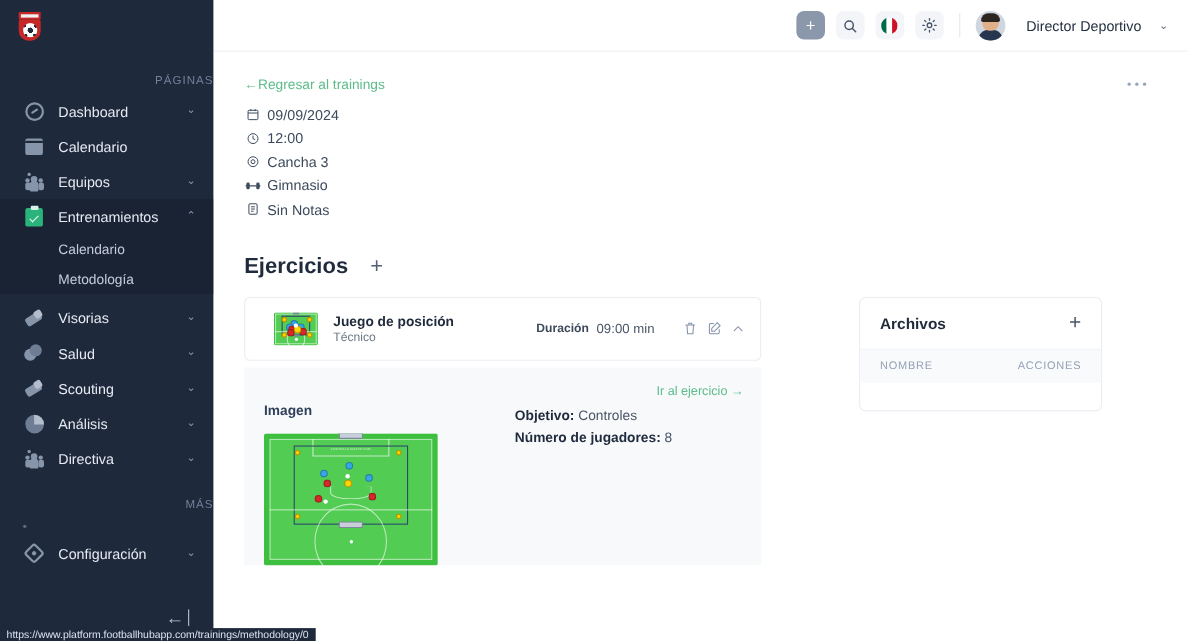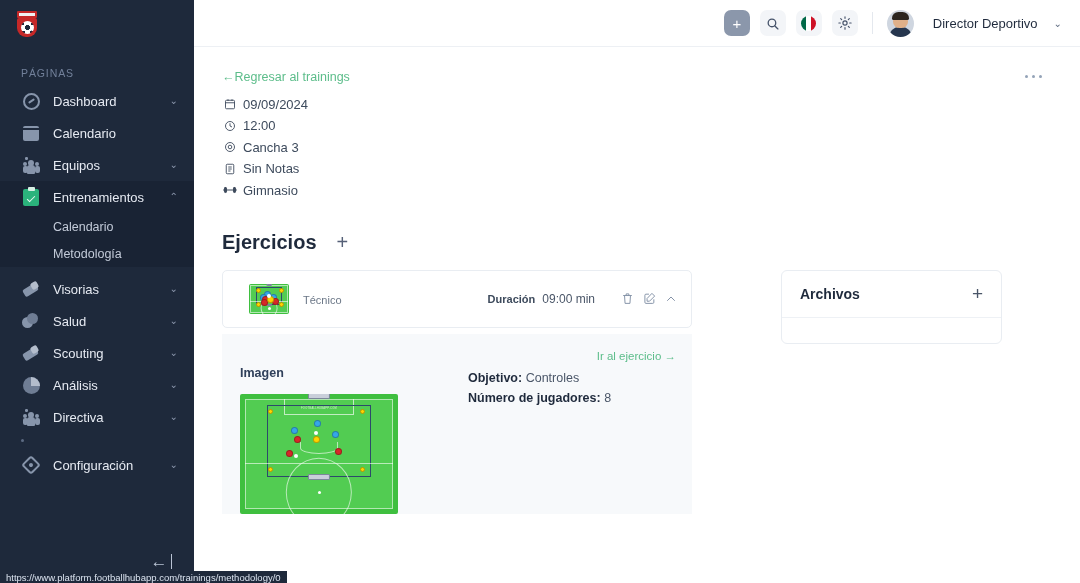--- a/index.html
+++ b/index.html
@@ -38,21 +38,21 @@
     background-image:
       radial-gradient(circle at 50% 50%, #1e293b 0 2.4px, transparent 2.6px),
       radial-gradient(circle at 12% 20%, #1e293b 0 1.3px, transparent 1.5px),
       radial-gradient(circle at 88% 22%, #1e293b 0 1.3px, transparent 1.5px),
       radial-gradient(circle at 20% 85%, #1e293b 0 1.3px, transparent 1.5px),
       radial-gradient(circle at 82% 84%, #1e293b 0 1.3px, transparent 1.5px);
   }
   .sidebar-scroll { flex: 1; overflow: hidden; padding-top: 20px; }
   .section-label {
     font-size: 10.5px; letter-spacing: 0.9px; color: #72809a;
-    padding: 0 0 6px 21px; text-transform: uppercase;
+    padding: 0 0 6px 21px; text-transform: uppercase; text-align: right;
   }
   .nav-item {
     display: flex; align-items: center; height: 32px;
     padding: 0 16px 0 21px; cursor: pointer; position: relative;
   }
   .nav-item .ico { width: 20px; height: 20px; margin-right: 12px; flex: 0 0 20px;
                    display: flex; align-items: center; justify-content: center; }
   .nav-item .lbl { font-size: 13px; color: #e6eaf2; flex: 1; white-space: nowrap; }
   .nav-item .chev { color: #8b97ad; font-size: 10px; line-height: 1; }
   .group-active-wrap { background: #192334; }
@@ -323,20 +323,21 @@
               <i class="b h2"></i>
               <i class="b t2"></i>
               <i class="b h3"></i>
               <i class="b t3"></i>
             </span>
         </span>
         <span class="lbl">Directiva</span>
         <span class="chev">⌄</span>
       </div>
 
+      <div class="section-label" style="margin-top:20px;">MÁS</div>
       <div class="more-dot"></div>
 
       <div class="nav-item">
         <span class="ico">
             <span class="g-diamond"></span>
           </span>
         <span class="lbl">Configuración</span>
         <span class="chev">⌄</span>
       </div>
     </div>
@@ -429,40 +430,40 @@
             <span class="mi">
               <svg width="12" height="12" viewBox="0 0 24 24" fill="none" stroke="#3d4a5c" stroke-width="1.8">
                   <circle cx="12" cy="12" r="9"></circle>
                   <circle cx="12" cy="12" r="3.6"></circle>
                 </svg>
             </span>
             <span class="mtxt">Cancha 3</span>
           </div>
           <div class="meta-row">
             <span class="mi">
-              <svg width="12" height="12" viewBox="0 0 24 24" fill="none" stroke="#3d4a5c" stroke-width="1.8">
-                  <rect x="4.5" y="2.5" width="15" height="19" rx="2"></rect>
-                  <line x1="8.5" y1="8" x2="15.5" y2="8"></line>
-                  <line x1="8.5" y1="12" x2="15.5" y2="12"></line>
-                  <line x1="8.5" y1="16" x2="13" y2="16"></line>
-                </svg>
-            </span>
-            <span class="mtxt">Sin Notas</span>
-          </div>
-          <div class="meta-row">
-            <span class="mi">
               <svg width="14" height="12" viewBox="0 0 28 20" fill="none" stroke="#3d4a5c" stroke-width="2" stroke-linecap="round">
                   <line x1="8" y1="10" x2="20" y2="10"></line>
                   <rect x="3" y="5" width="4" height="10" rx="1.4" fill="#3d4a5c"></rect>
                   <rect x="21" y="5" width="4" height="10" rx="1.4" fill="#3d4a5c"></rect>
                   <line x1="1" y1="10" x2="3" y2="10"></line>
                   <line x1="25" y1="10" x2="27" y2="10"></line>
                 </svg>
             </span>
             <span class="mtxt">Gimnasio</span>
+          </div>
+          <div class="meta-row">
+            <span class="mi">
+              <svg width="12" height="12" viewBox="0 0 24 24" fill="none" stroke="#3d4a5c" stroke-width="1.8">
+                  <rect x="4.5" y="2.5" width="15" height="19" rx="2"></rect>
+                  <line x1="8.5" y1="8" x2="15.5" y2="8"></line>
+                  <line x1="8.5" y1="12" x2="15.5" y2="12"></line>
+                  <line x1="8.5" y1="16" x2="13" y2="16"></line>
+                </svg>
+            </span>
+            <span class="mtxt">Sin Notas</span>
           </div>
         </div>
 
         <div class="sec-head">
           <span class="sec-title">Ejercicios</span>
           <span class="sec-plus">+</span>
         </div>
 
         <div class="columns">
 
@@ -486,20 +487,21 @@
                   <div class="pl blue" style="left:28%;top:33%"></div>
                   <div class="pl blue" style="left:52%;top:33%"></div>
                   <div class="pl red" style="left:32%;top:40%"></div>
                   <div class="pl red" style="left:30%;top:50%"></div>
                   <div class="pl red" style="left:57%;top:48%"></div>
                   <div class="pl yel" style="left:44%;top:41%"></div>
                   <div class="ball" style="left:45%;top:35%"></div>
                 </div>
               </div>
               <div class="ex-info">
+                <div class="ex-name">Juego de posición</div>
                 <div class="ex-cat">Técnico</div>
               </div>
               <span class="ex-dur-lbl">Duración</span>
               <span class="ex-dur-val">09:00 min</span>
               <div class="ex-actions">
                 <span>
                   <svg width="13" height="13" viewBox="0 0 24 24" fill="none" stroke="#8593a8" stroke-width="1.8">
                       <polyline points="4,6.5 20,6.5"></polyline>
                       <path d="M6.5 6.5 L7.5 21 L16.5 21 L17.5 6.5"></path>
                       <path d="M9.5 6.5 L9.5 3.5 L14.5 3.5 L14.5 6.5"></path>
@@ -567,20 +569,24 @@
               </div>
             </div>
           </div>
 
           <div class="col-right">
             <div class="files-card">
               <div class="files-head">
                 <span class="files-title">Archivos</span>
                 <span class="files-plus">+</span>
               </div>
+              <div class="files-thead">
+                <span>NOMBRE</span>
+                <span>ACCIONES</span>
+              </div>
               <div class="files-body"></div>
             </div>
           </div>
 
         </div>
       </div>
     </div>
   </section>
 
   <div class="statusbar">https://www.platform.footballhubapp.com/trainings/methodology/0</div>

